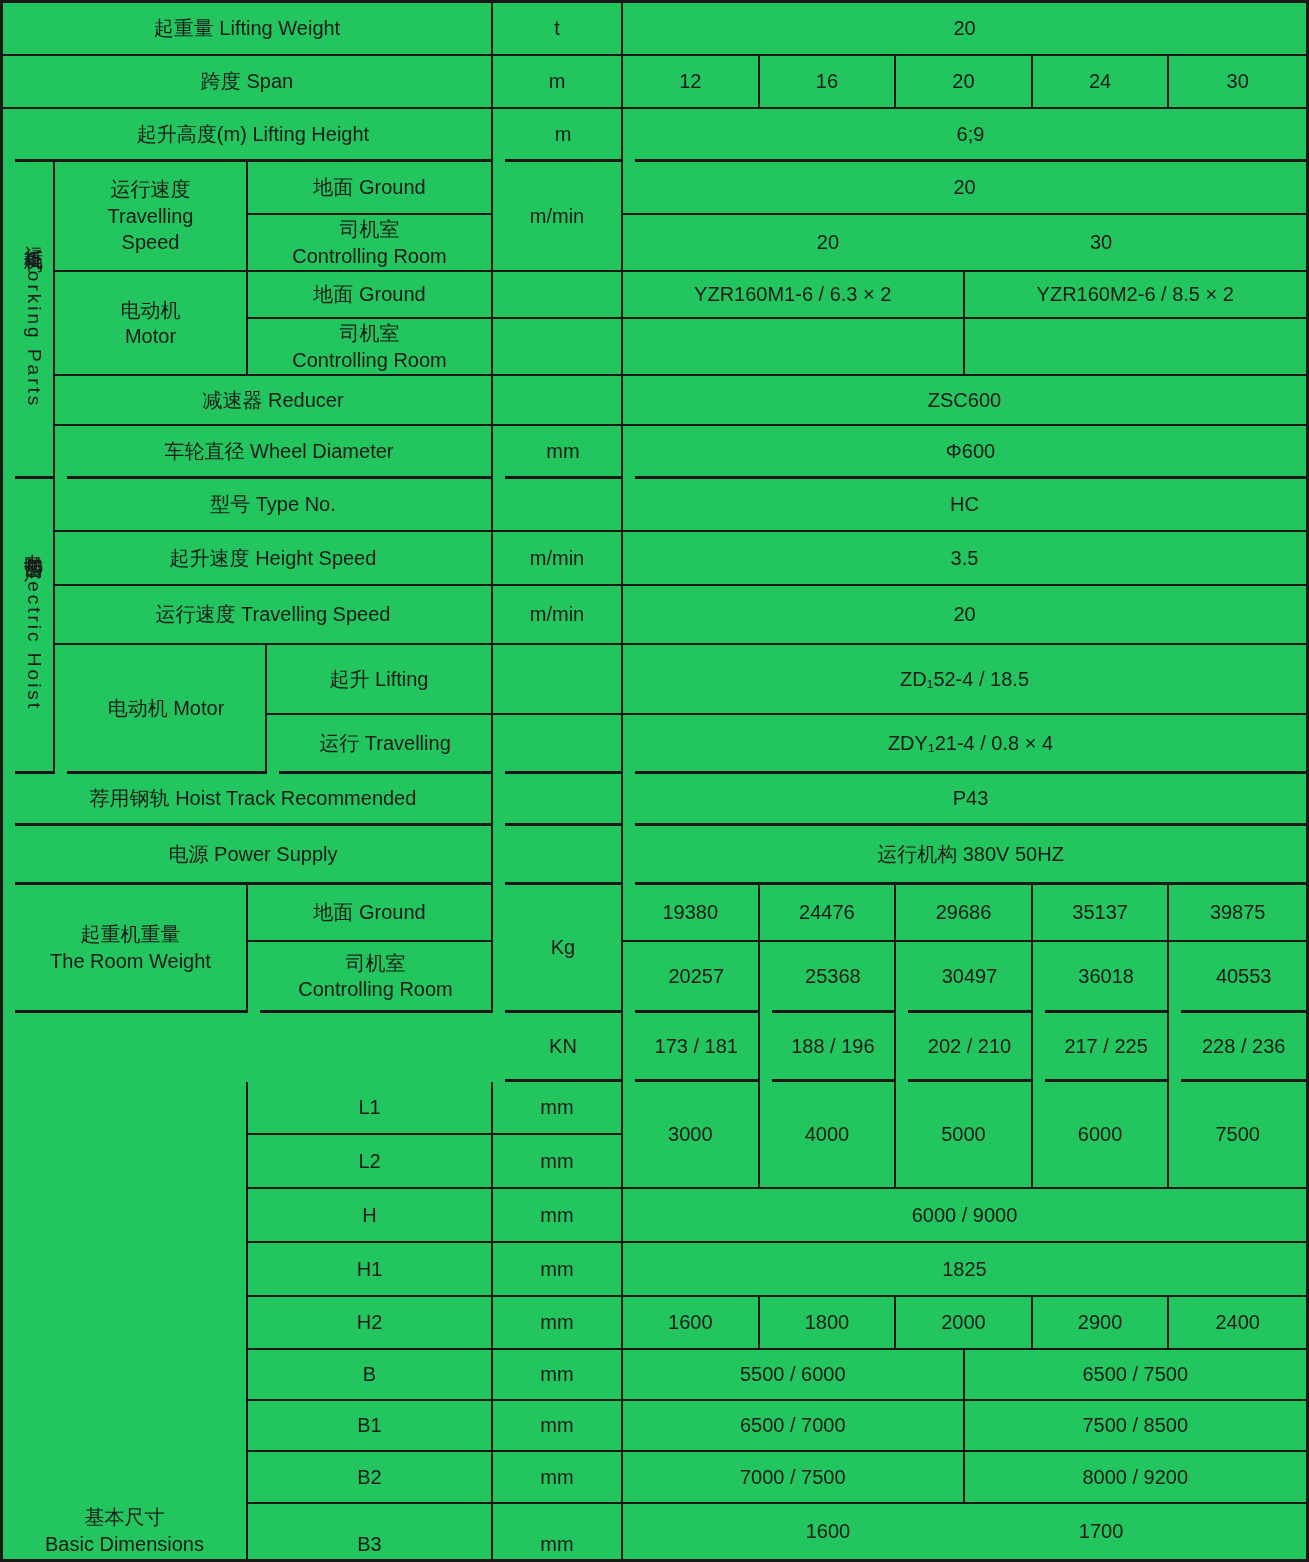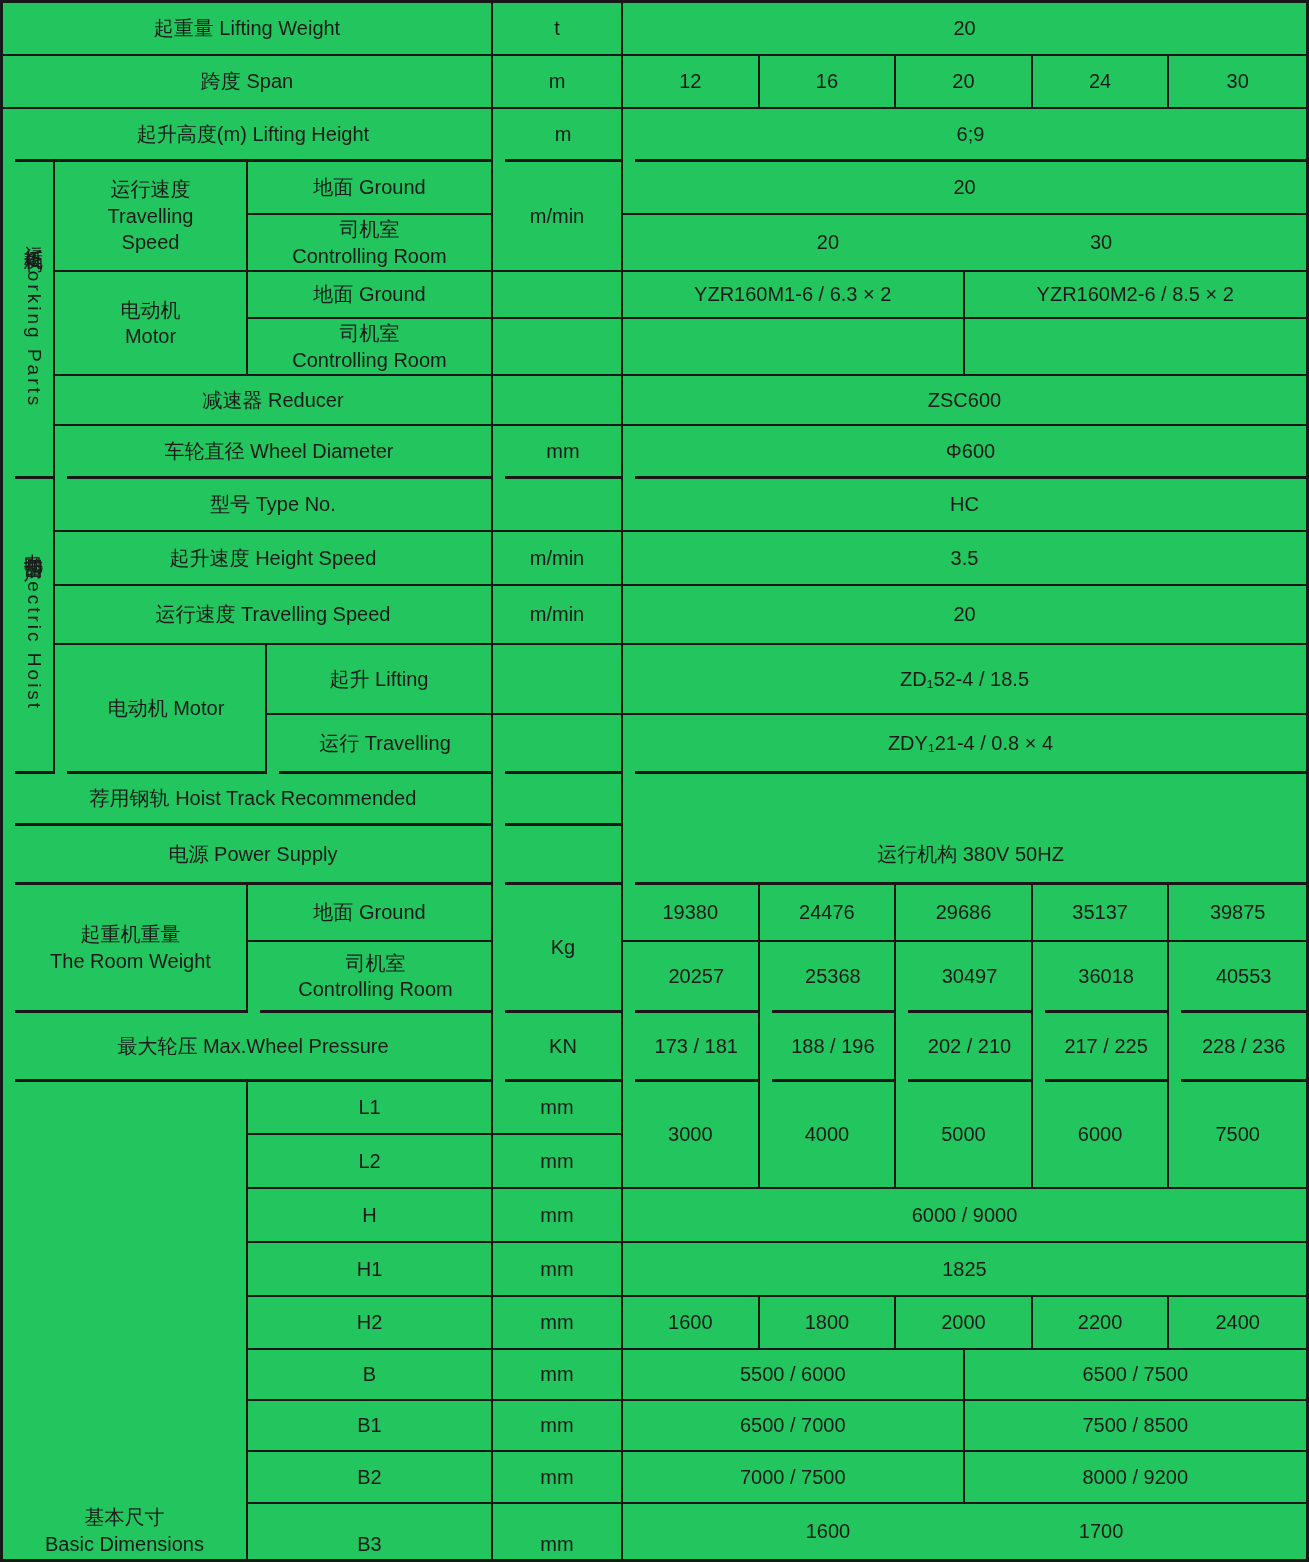--- a/index.html
+++ b/index.html
@@ -119,20 +119,21 @@
   <div class="c tb" style="grid-area:13/2/15/4">电动机 Motor</div>
   <div class="c" style="grid-area:13/5/14/6"></div>
   <div class="c nr" style="grid-area:13/6/14/16">ZD₁52-4 / 18.5</div>
 
   <div class="c tb" style="grid-area:14/4/15/5">运行 Travelling</div>
   <div class="c tb" style="grid-area:14/5/15/6"></div>
   <div class="c tb nr" style="grid-area:14/6/15/16">ZDY₁21-4 / 0.8 × 4</div>
 
   <div class="c tb" style="grid-area:15/1/16/5">荐用钢轨 Hoist Track Recommended</div>
   <div class="c tb" style="grid-area:15/5/16/6"></div>
+  <div class="c tb nr" style="grid-area:15/6/16/16">P43</div>
 
   <div class="c tb" style="grid-area:16/1/17/5">电源 Power Supply</div>
   <div class="c tb" style="grid-area:16/5/17/6"></div>
   <div class="c tb nr" style="grid-area:16/6/17/16">运行机构 380V  50HZ</div>
 
   <div class="c tb" style="grid-area:17/1/19/3">
     <div>起重机重量</div>
     <div>The Room Weight</div>
   </div>
   <div class="c" style="grid-area:17/3/18/5">地面 Ground</div>
@@ -146,21 +147,20 @@
   <div class="c tb" style="grid-area:18/3/19/5">
     <div>司机室</div>
     <div>Controlling Room</div>
   </div>
   <div class="c tb" style="grid-area:18/6/19/8">20257</div>
   <div class="c tb" style="grid-area:18/8/19/10">25368</div>
   <div class="c tb" style="grid-area:18/10/19/12">30497</div>
   <div class="c tb" style="grid-area:18/12/19/14">36018</div>
   <div class="c tb nr" style="grid-area:18/14/19/16">40553</div>
 
-  <div class="c tb" style="grid-area:19/1/20/5">最大轮压 Max.Wheel Pressure</div>
   <div class="c tb" style="grid-area:19/5/20/6">KN</div>
   <div class="c tb" style="grid-area:19/6/20/8">173 / 181</div>
   <div class="c tb" style="grid-area:19/8/20/10">188 / 196</div>
   <div class="c tb" style="grid-area:19/10/20/12">202 / 210</div>
   <div class="c tb" style="grid-area:19/12/20/14">217 / 225</div>
   <div class="c tb nr" style="grid-area:19/14/20/16">228 / 236</div>
 
   <div class="c nb" style="grid-area:20/1/29/3">
     <div>基本尺寸</div>
     <div>Basic Dimensions</div>
@@ -183,21 +183,21 @@
 
   <div class="c" style="grid-area:23/3/24/5">H1</div>
   <div class="c" style="grid-area:23/5/24/6">mm</div>
   <div class="c nr" style="grid-area:23/6/24/16">1825</div>
 
   <div class="c" style="grid-area:24/3/25/5">H2</div>
   <div class="c" style="grid-area:24/5/25/6">mm</div>
   <div class="c" style="grid-area:24/6/25/8">1600</div>
   <div class="c" style="grid-area:24/8/25/10">1800</div>
   <div class="c" style="grid-area:24/10/25/12">2000</div>
-  <div class="c" style="grid-area:24/12/25/14">2200</div>
+  <div class="c" style="grid-area:24/12/25/14">2900</div>
   <div class="c nr" style="grid-area:24/14/25/16">2400</div>
 
   <div class="c" style="grid-area:25/3/26/5">B</div>
   <div class="c" style="grid-area:25/5/26/6">mm</div>
   <div class="c" style="grid-area:25/6/26/11">5500 / 6000</div>
   <div class="c nr" style="grid-area:25/11/26/16">6500 / 7500</div>
 
   <div class="c" style="grid-area:26/3/27/5">B1</div>
   <div class="c" style="grid-area:26/5/27/6">mm</div>
   <div class="c" style="grid-area:26/6/27/11">6500 / 7000</div>

